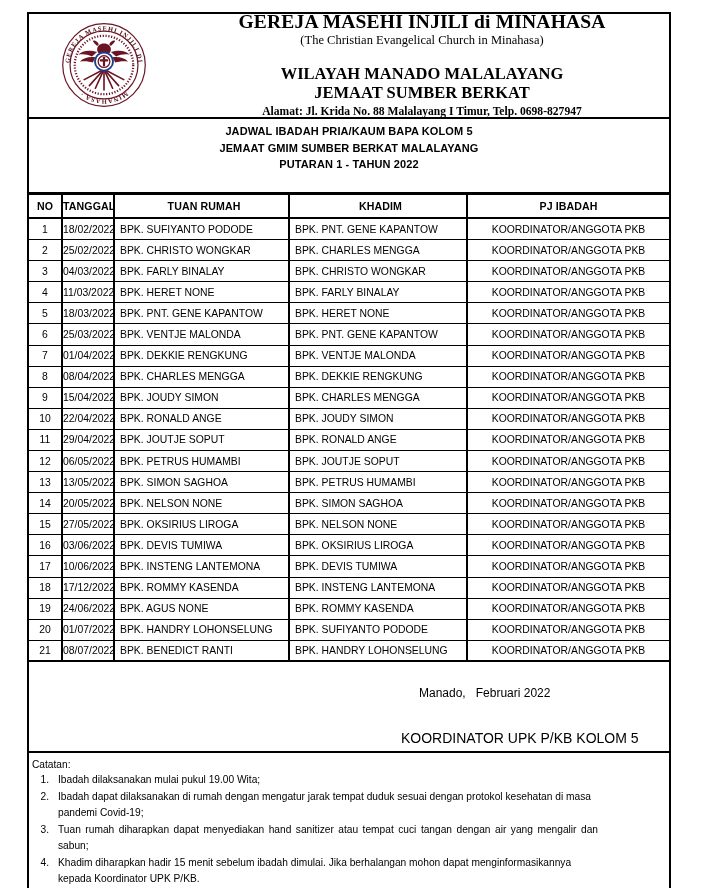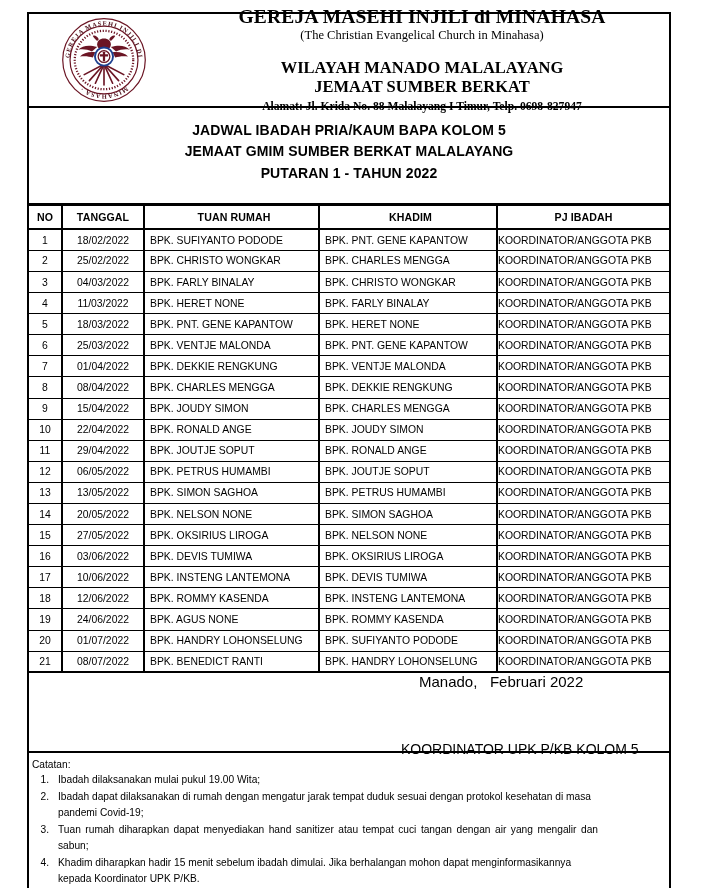--- a/index.html
+++ b/index.html
@@ -79,22 +79,22 @@
   .org-l5 {
     font-size: 11.6px;
     font-weight: bold;
     margin-top: 3px;
   }
 
   
   .title-block {
     border-bottom: 2px solid #000;
     text-align: center;
-    padding: 12px 0 19px 0;
-    font-size: 14px;
+    padding: 4px 0 19px 0;
+    font-size: 11px;
     font-weight: bold;
     line-height: 1.52;
     letter-spacing: 0.1px;
   }
 
   
   .table-zone {
     padding: 0;
   }
   table.schedule {
@@ -120,42 +120,42 @@
     font-size: 10.6px;
     letter-spacing: 0.1px;
   }
   table.schedule thead tr th:first-child { border-left: none; }
   table.schedule thead tr th:last-child { border-right: none; }
   table.schedule tbody tr td:first-child { border-left: none; }
   table.schedule tbody tr td:last-child { border-right: none; }
   table.schedule tbody tr:last-child td { border-bottom: 2px solid #000; }
 
   .c-no    { width: 33px;  text-align: center; }
-  .c-tgl   { width: 82px;  text-align: center; }
+  .c-tgl   { width: 52px;  text-align: center; }
   .c-tuan  { width: 175px; text-align: left;   padding-left: 5px !important; }
   .c-khad  { width: 178px; text-align: left;   padding-left: 5px !important; }
-  .c-pj    { width: auto;  }
+  .c-pj    { width: auto;  text-align: center; }
 
   
   table.schedule th.c-no, table.schedule td.c-no { border-right-width: 2px; }
   table.schedule th.c-tgl, table.schedule td.c-tgl { border-right-width: 2px; }
   table.schedule th.c-tuan, table.schedule td.c-tuan { border-right-width: 2px; }
   table.schedule th.c-khad, table.schedule td.c-khad { border-right-width: 2px; }
 
   
   .sign-zone {
     position: relative;
     height: 104px;
     border-bottom: 2px solid #000;
   }
   .sign-city {
     position: absolute;
     left: 390px;
-    top: 0;
-    font-size: 15px;
+    top: 24px;
+    font-size: 12px;
     white-space: pre;
   }
   .sign-role {
     position: absolute;
     left: 372px;
     top: 68px;
     font-size: 14px;
     font-weight: normal;
     white-space: nowrap;
   }
@@ -385,21 +385,21 @@
           </tr>
           <tr>
             <td class="c-no">17</td>
             <td class="c-tgl">10/06/2022</td>
             <td class="c-tuan">BPK. INSTENG LANTEMONA</td>
             <td class="c-khad">BPK. DEVIS TUMIWA</td>
             <td class="c-pj">KOORDINATOR/ANGGOTA PKB</td>
           </tr>
           <tr>
             <td class="c-no">18</td>
-            <td class="c-tgl">12/06/2022</td>
+            <td class="c-tgl">17/12/2022</td>
             <td class="c-tuan">BPK. ROMMY KASENDA</td>
             <td class="c-khad">BPK. INSTENG LANTEMONA</td>
             <td class="c-pj">KOORDINATOR/ANGGOTA PKB</td>
           </tr>
           <tr>
             <td class="c-no">19</td>
             <td class="c-tgl">24/06/2022</td>
             <td class="c-tuan">BPK. AGUS NONE</td>
             <td class="c-khad">BPK. ROMMY KASENDA</td>
             <td class="c-pj">KOORDINATOR/ANGGOTA PKB</td>

